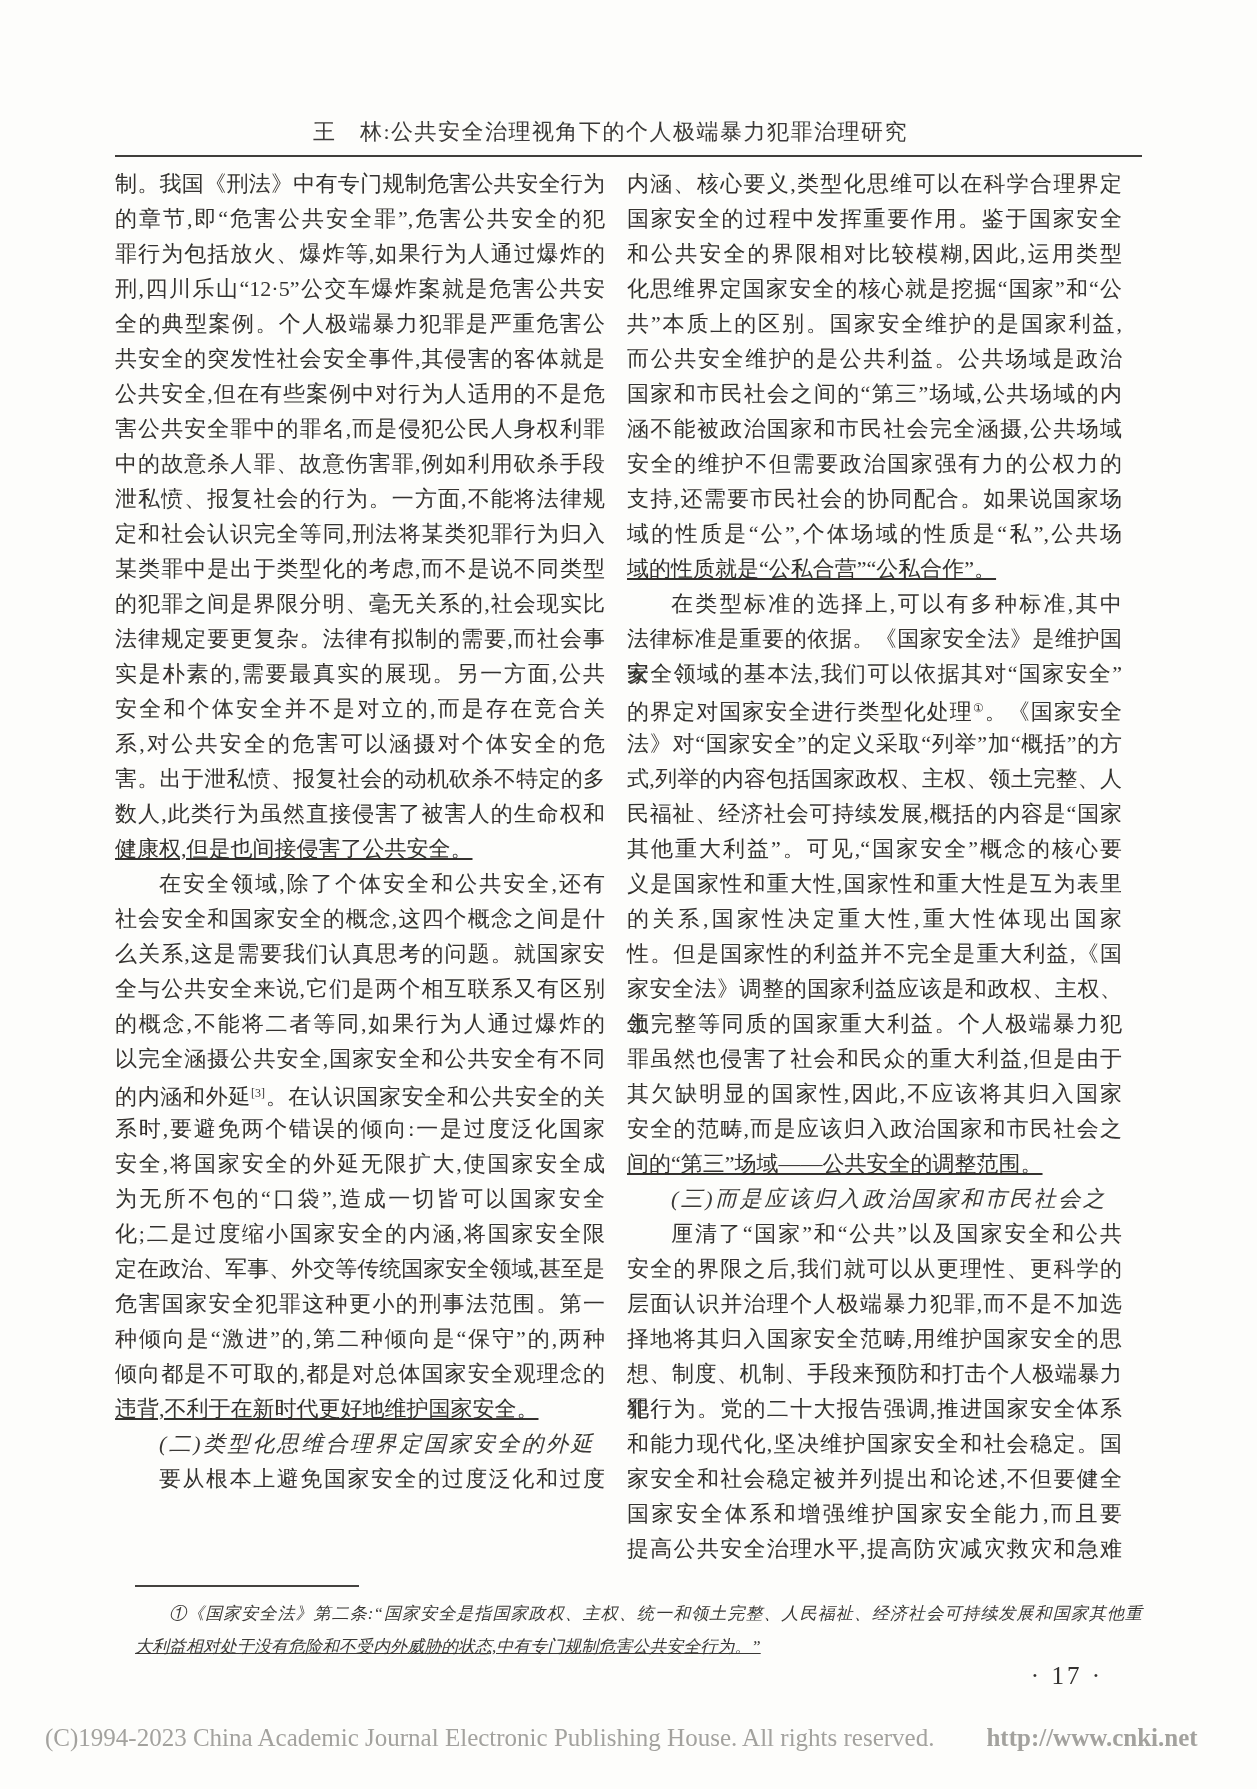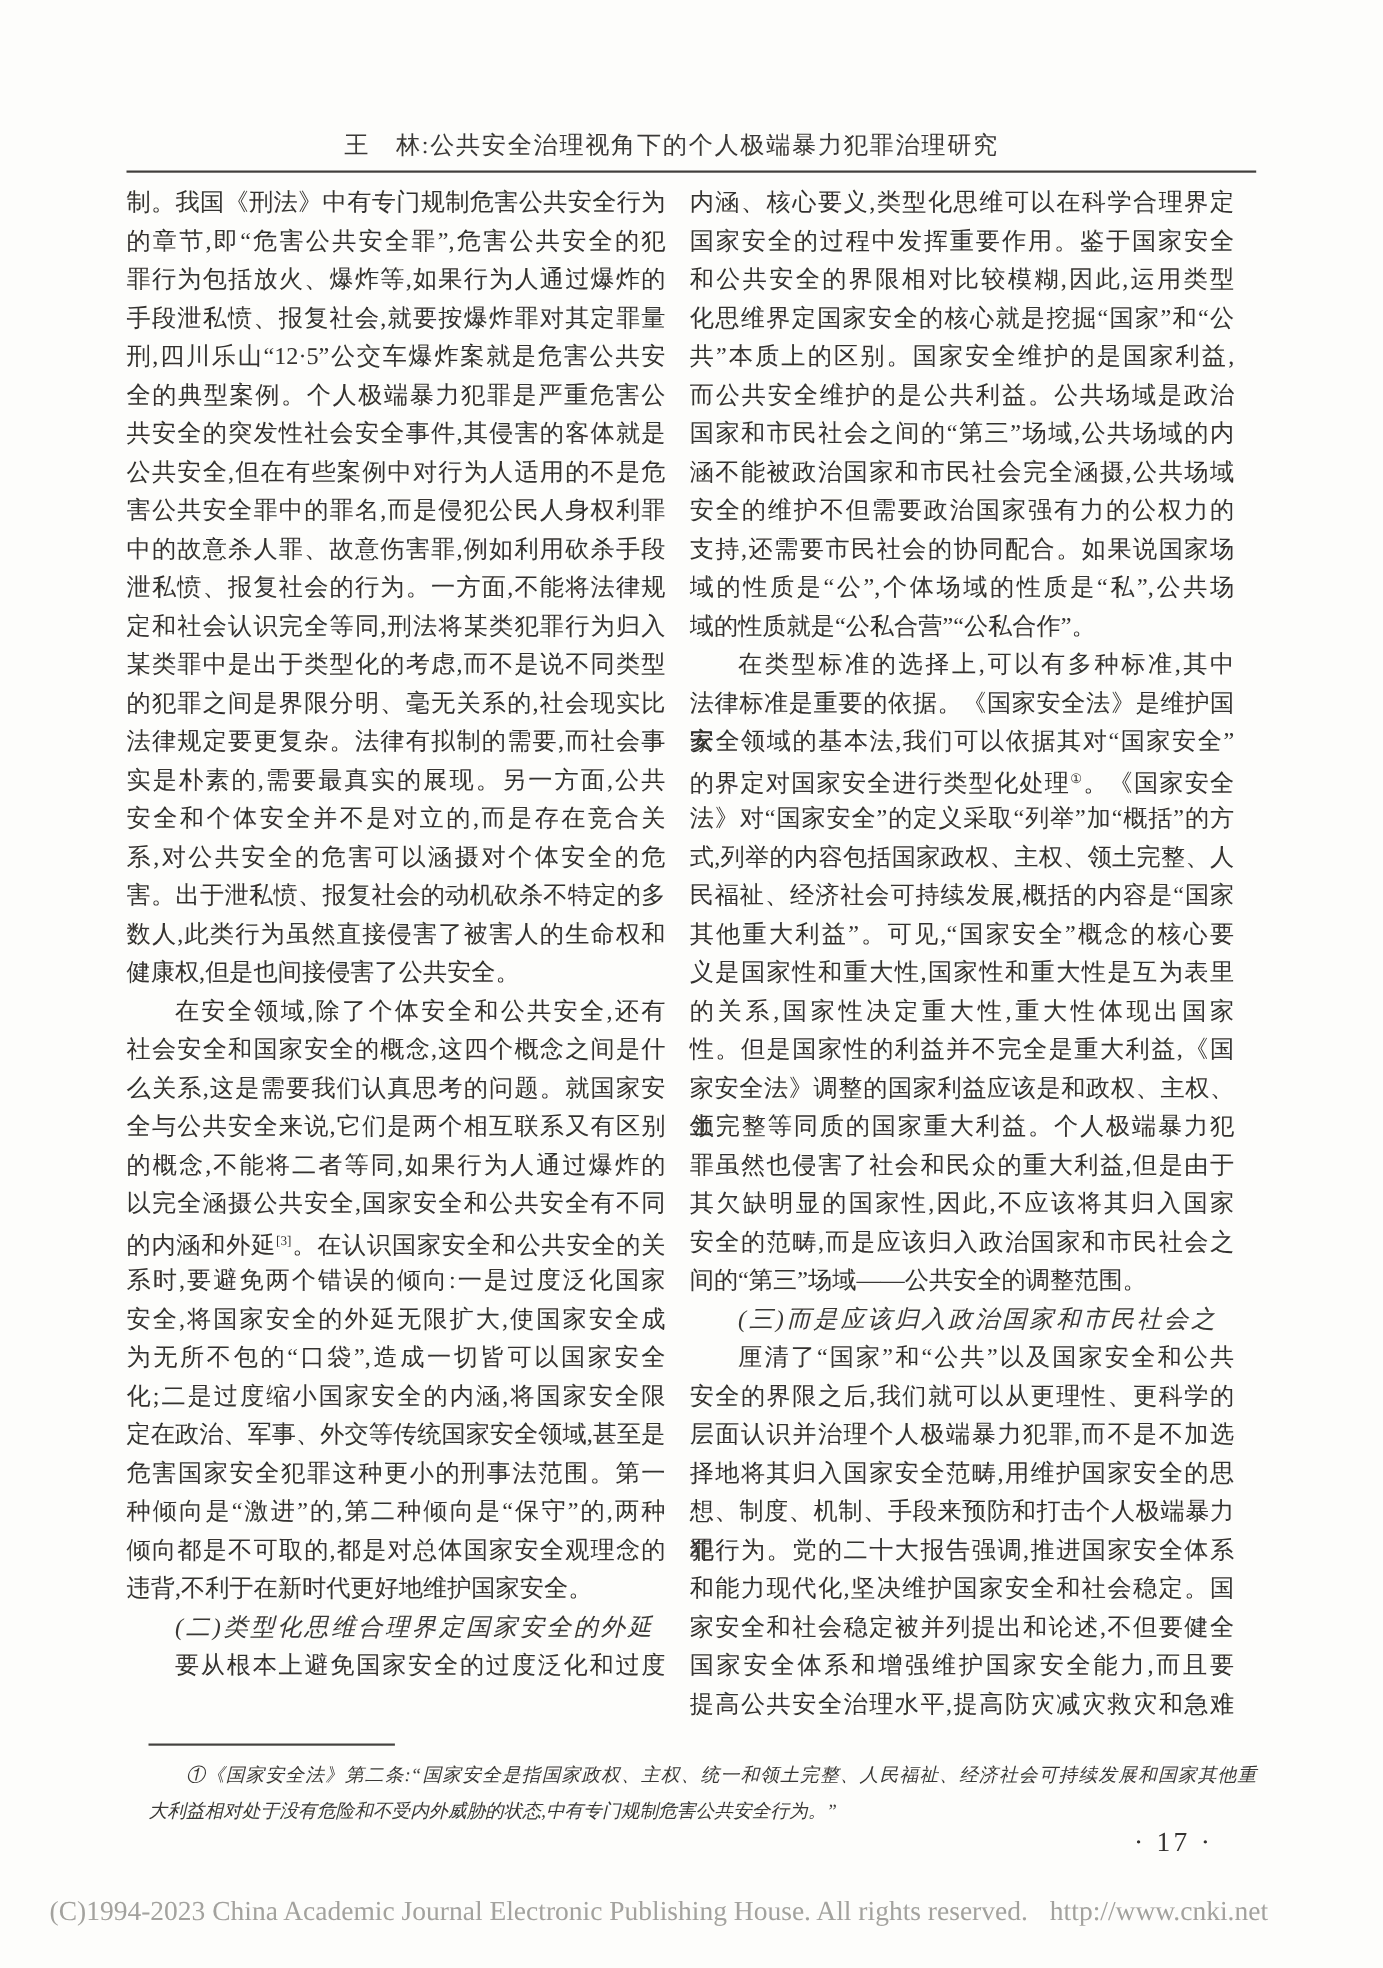--- a/index.html
+++ b/index.html
@@ -34,21 +34,21 @@
   }
   .col { font-size: 22px; color: #34322f; }
   .col.left  { width: 490px; }
   .col.right { width: 495px; }
   .line {
     text-align: justify;
     text-align-last: justify;
     text-justify: inter-character;
   }
   .col .line { height: 35px; line-height: 35px; }
-  .line.last { text-align: left; text-align-last: left; }
+  .line.last { text-align: left; text-align-last: left; text-decoration: underline; }
   .line.indent { text-indent: 2em; }
   .line.head {
     text-indent: 2em;
     text-align: left; text-align-last: left;
     font-style: italic;
     letter-spacing: 2.5px;
     color: #3a3835;
   }
   .line sup {
     font-size: 12px;
@@ -76,37 +76,36 @@
     letter-spacing: 3px;
     color: #343230;
   }
   .footer {
     position: absolute;
     top: 1724px; left: 45px;
     font-size: 25px;
     color: #a3a29e;
     white-space: nowrap;
   }
-  .footer .url { margin-left: 20px; }
+  .footer .url { margin-left: 52px; font-weight: bold; }
 </style>
 </head>
 <body>
 
 <div class="page">
 
   <div class="running-title">王　林:公共安全治理视角下的个人极端暴力犯罪治理研究</div>
 
   <div class="header-rule"></div>
 
   <div class="columns">
     <div class="col left">
         <div class="line">制。我国《刑法》中有专门规制危害公共安全行为</div>
         <div class="line">的章节,即“危害公共安全罪”,危害公共安全的犯</div>
         <div class="line">罪行为包括放火、爆炸等,如果行为人通过爆炸的</div>
-        <div class="line">手段泄私愤、报复社会,就要按爆炸罪对其定罪量</div>
         <div class="line">刑,四川乐山“12·5”公交车爆炸案就是危害公共安</div>
         <div class="line">全的典型案例。个人极端暴力犯罪是严重危害公</div>
         <div class="line">共安全的突发性社会安全事件,其侵害的客体就是</div>
         <div class="line">公共安全,但在有些案例中对行为人适用的不是危</div>
         <div class="line">害公共安全罪中的罪名,而是侵犯公民人身权利罪</div>
         <div class="line">中的故意杀人罪、故意伤害罪,例如利用砍杀手段</div>
         <div class="line">泄私愤、报复社会的行为。一方面,不能将法律规</div>
         <div class="line">定和社会认识完全等同,刑法将某类犯罪行为归入</div>
         <div class="line">某类罪中是出于类型化的考虑,而不是说不同类型</div>
         <div class="line">的犯罪之间是界限分明、毫无关系的,社会现实比</div>

